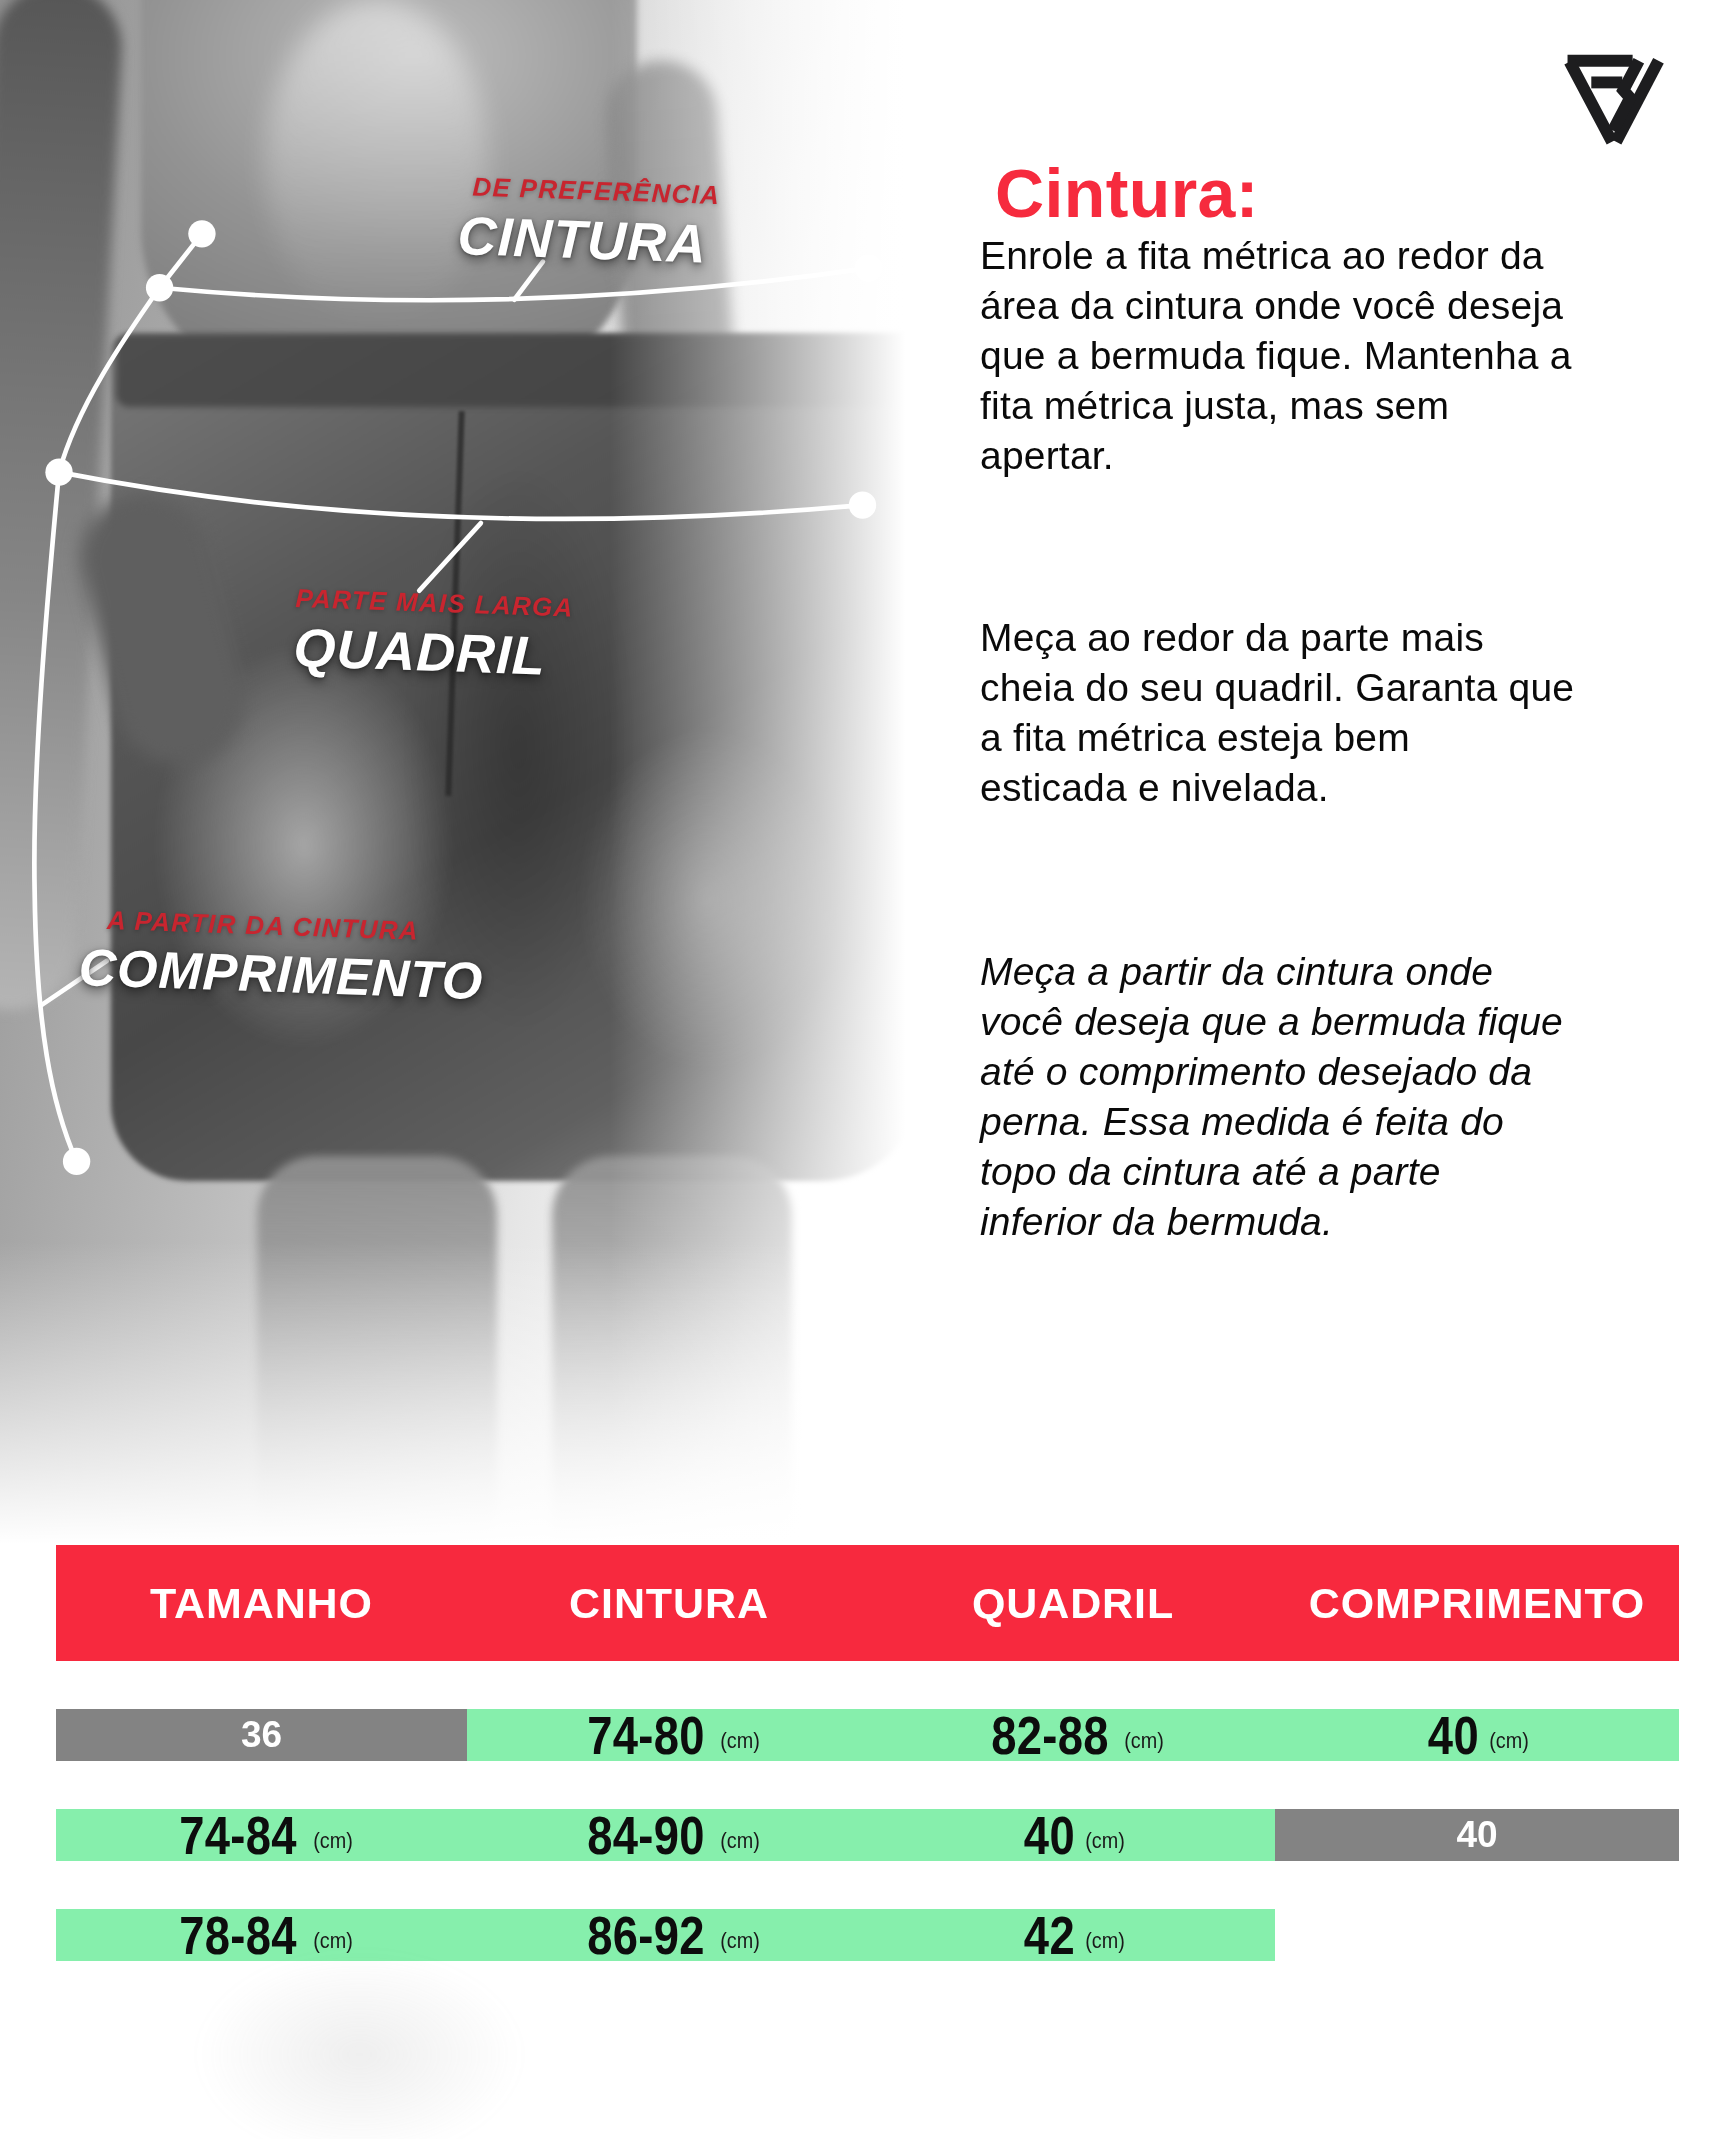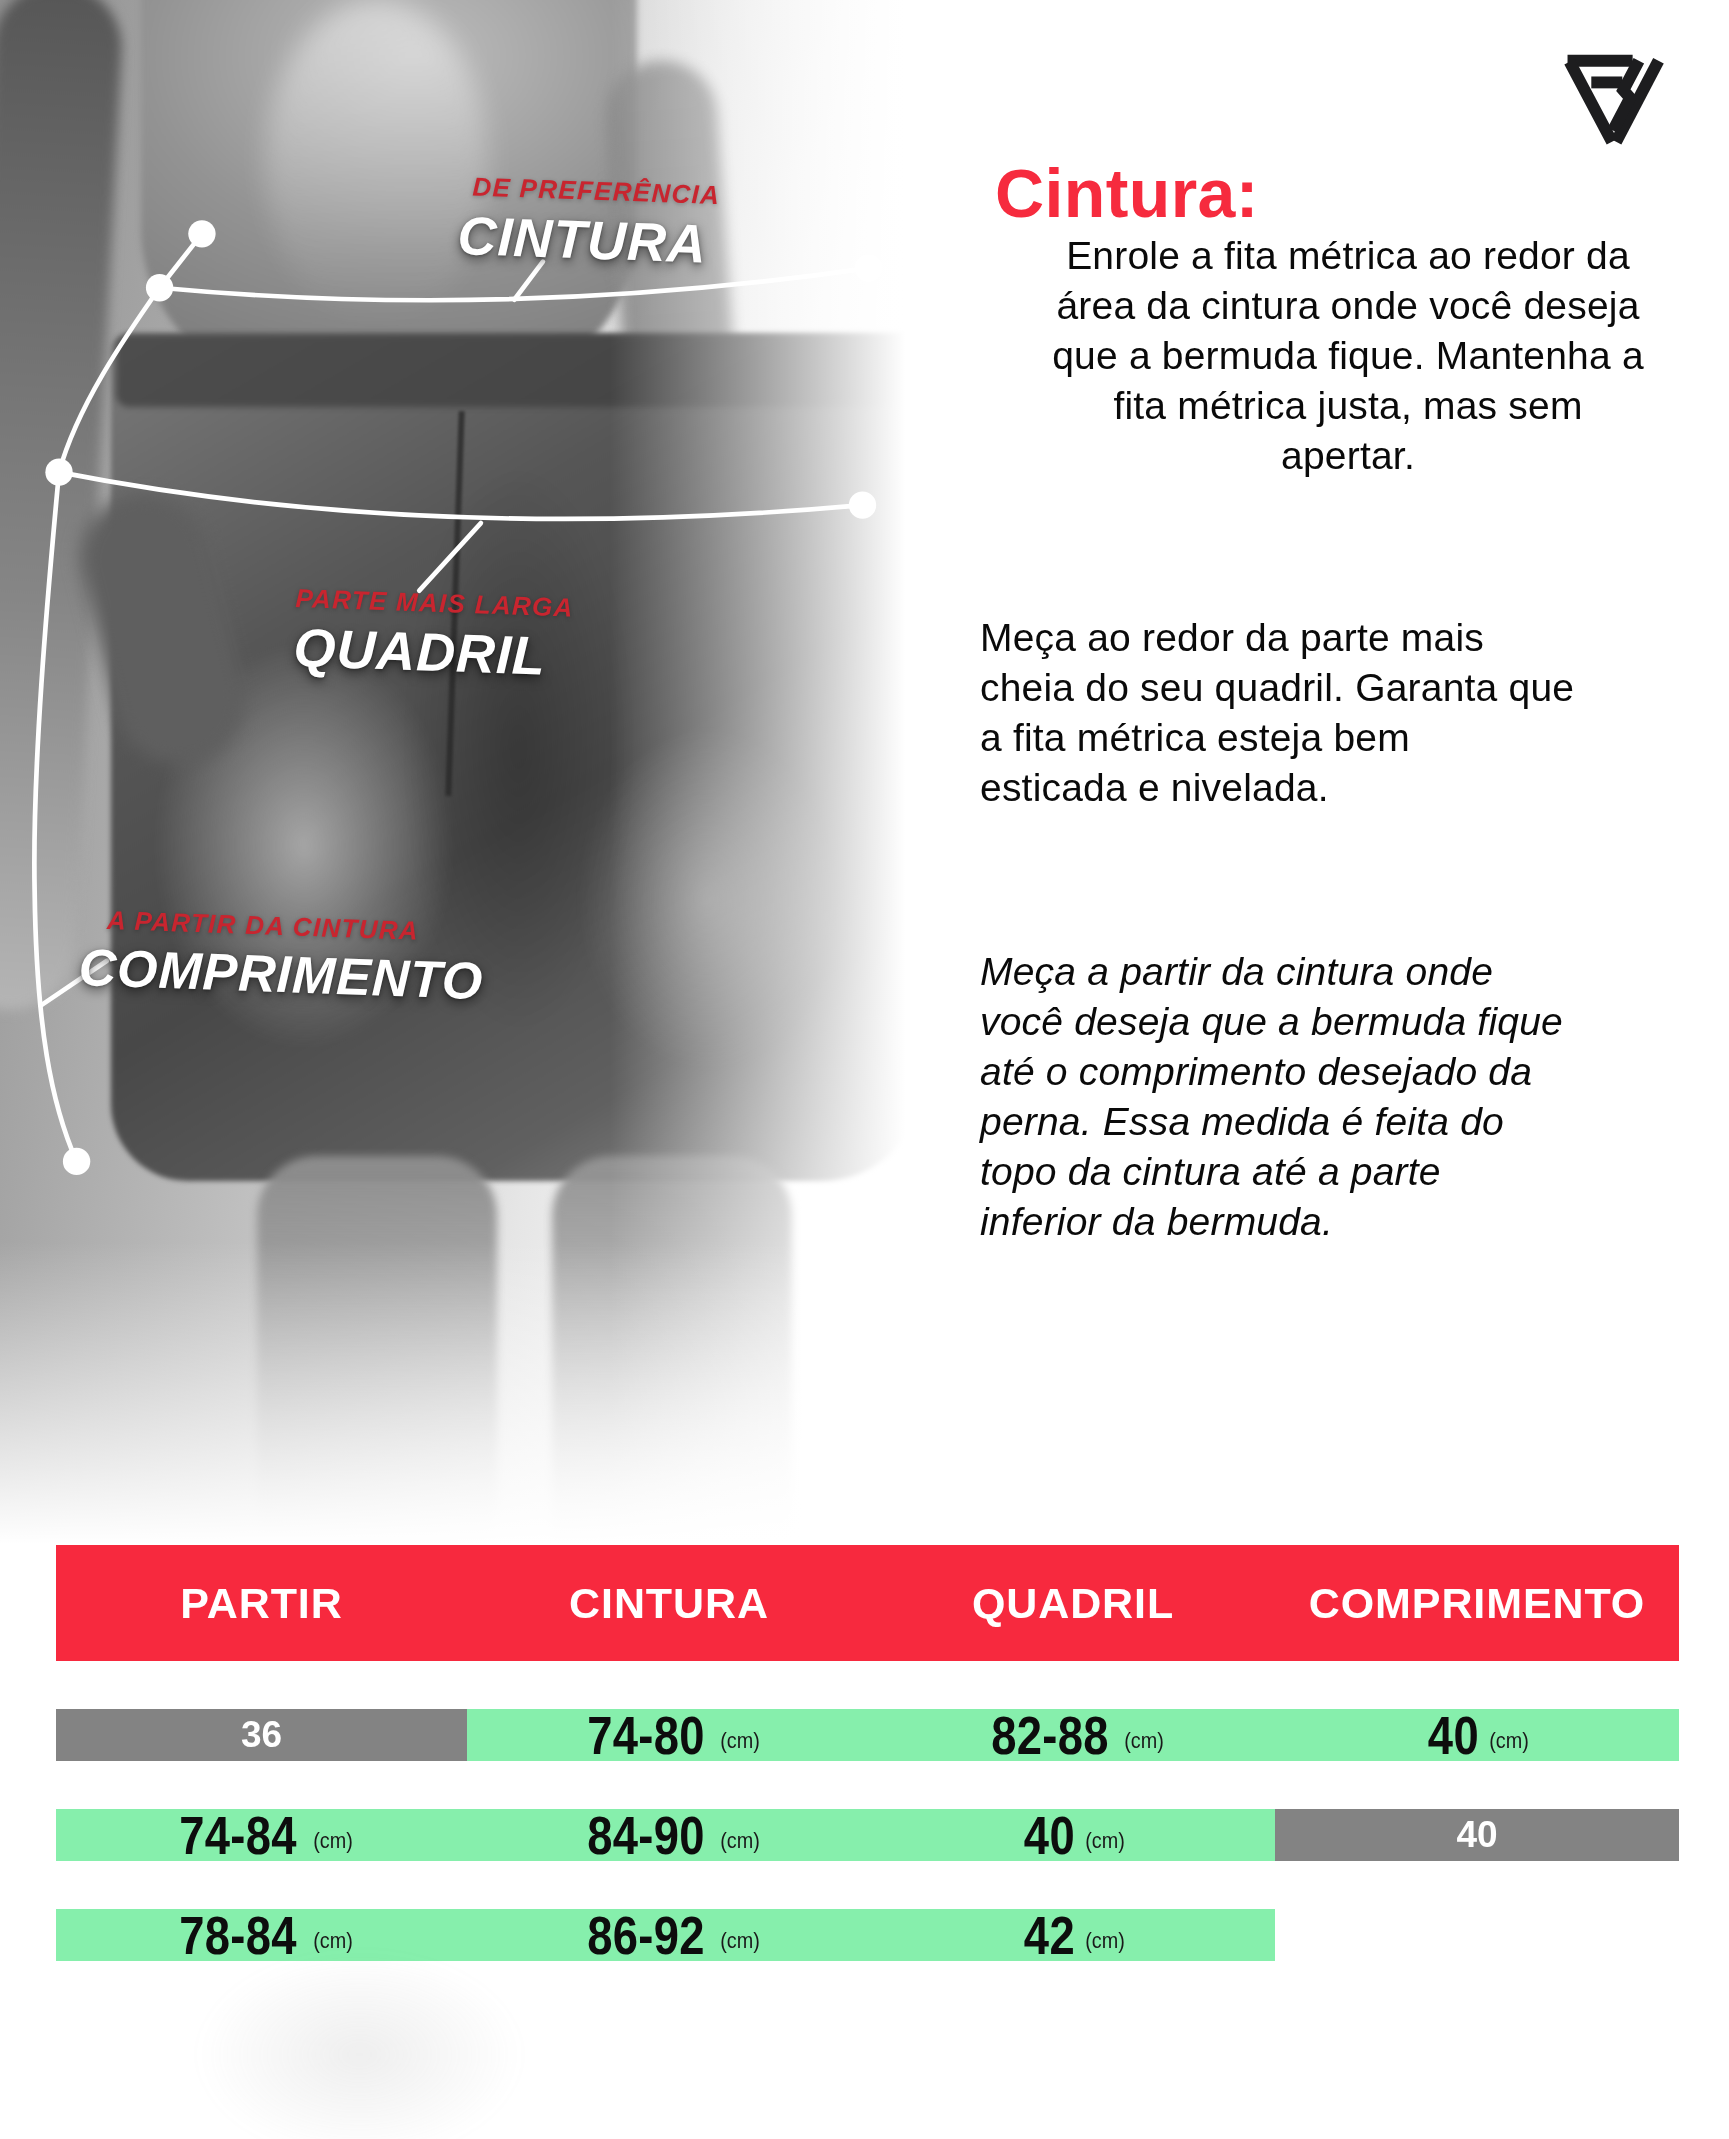--- a/index.html
+++ b/index.html
@@ -53,21 +53,21 @@
   .ann-hip{left:296px;top:583px;}
   .ann-length{left:81px;top:904px;}
   .ann-length .ann-eyebrow{margin-left:26.5px;}
   .ann-length .ann-label{font-size:52px;}
   
   .logo{position:absolute;left:1560px;top:54px;width:106px;height:93px;}
   
   .sec-heading{position:absolute;left:980px;width:728px;font-weight:700;font-size:68px;color:#F62B3E;letter-spacing:0.4px;margin-left:15px;}
   .sec-body{position:absolute;left:980px;width:736px;font-size:39px;line-height:50px;color:#0a0a0a;
     white-space:pre-line;letter-spacing:0.2px;}
-  .h-cintura{top:154px;}   .b-cintura{top:231px;text-align:center;}
+  .h-cintura{top:154px;}   .b-cintura{top:231px;}
   .h-quadril{top:536px;}  .b-quadril{top:613px;}
   .h-comp{top:864px;}     .b-comp{top:947px;font-style:italic;}
   
   .size-table{position:absolute;left:56px;top:1545px;width:1622px;
     display:grid;grid-template-columns:411px 404px 404px 404px;grid-template-rows:116px 100px 100px 100px;}
   .th{background:#F7293E;color:#fff;font-weight:700;font-size:43px;letter-spacing:0.9px;
     display:flex;align-items:center;justify-content:center;}
   .td{display:flex;align-items:center;justify-content:center;margin-top:48px;}
   .td-size{background:#838383;color:#fff;font-weight:700;font-size:37px;}
   .td-val{background:#86efac;color:#0d0d0d;}
@@ -156,21 +156,21 @@
 esticada e nivelada.</div>
 
   <div class="sec-body b-comp">Meça a partir da cintura onde
 você deseja que a bermuda fique
 até o comprimento desejado da
 perna. Essa medida é feita do
 topo da cintura até a parte
 inferior da bermuda.</div>
 
   <div class="size-table">
-    <div class="th">PARTIR</div>
+    <div class="th">TAMANHO</div>
     <div class="th">CINTURA</div>
     <div class="th">QUADRIL</div>
     <div class="th">COMPRIMENTO</div>
 
     <div class="td td-size row1">36</div>
     <div class="td td-val row1">
       <span class="num">74-80</span>
       <span class="unit">(cm)</span>
     </div>
     <div class="td td-val row1">

